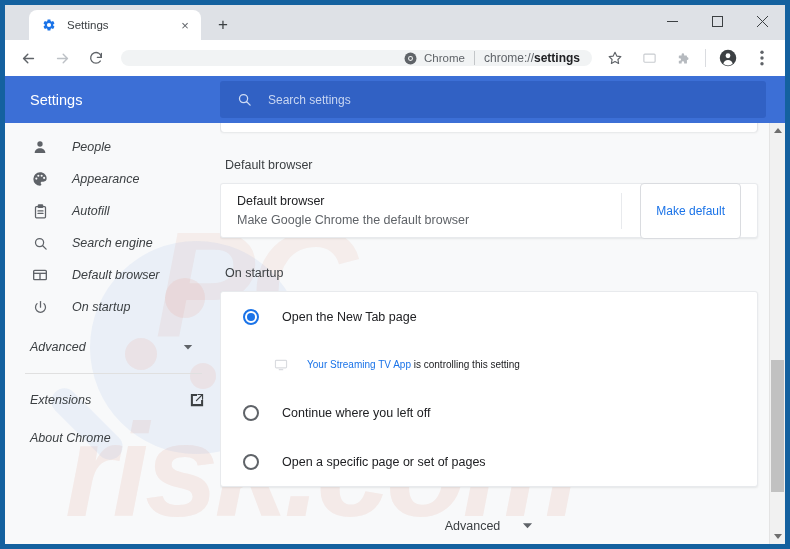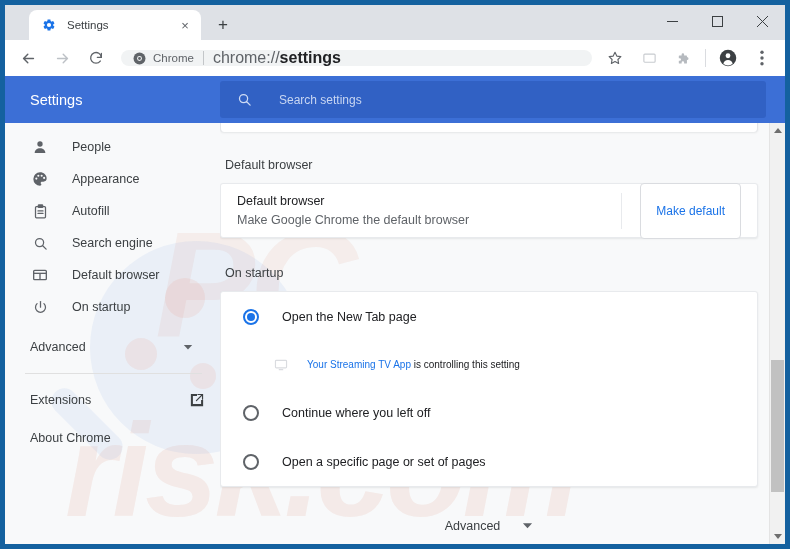--- a/index.html
+++ b/index.html
@@ -47,42 +47,42 @@
   #toolbar{
     height:36px;background:#ffffff;display:flex;align-items:center;padding:0 6px;
     box-sizing:border-box;
   }
   .tb-btn{width:28px;height:28px;margin:0 3px;display:flex;align-items:center;justify-content:center;
     border-radius:50%;cursor:pointer;color:#5f6368;flex:0 0 auto;}
   .tb-btn.disabled{color:#bdc1c6;}
   #omnibox{
     flex:1;height:14px;background:#f1f3f4;border-radius:13px;
     display:flex;align-items:center;padding:8px 12px;margin:0 6px 0 8px;box-sizing:border-box;
-    min-width:0;cursor:text;
+    min-width:0;cursor:text;justify-content:flex-end;
   }
   .ob-chip-icon{width:13px;height:13px;margin-right:7px;flex:0 0 auto;display:flex;align-items:center;}
   .ob-chip-text{font-size:11.5px;color:#5f6368;white-space:nowrap;}
   .ob-sep{width:1px;height:14px;background:#c3c6c9;margin:0 9px;flex:0 0 auto;}
-  .ob-url{font-size:16px;color:#5f6368;white-space:nowrap;overflow:hidden;text-overflow:ellipsis;}
+  .ob-url{font-size:12px;color:#5f6368;white-space:nowrap;overflow:hidden;text-overflow:ellipsis;}
   .ob-url b{color:#202124;font-weight:bold;}
   .tb-right{display:flex;align-items:center;flex:0 0 auto;}
   .tb-divider{width:1px;height:18px;background:#dadce0;margin:0 5px;}
 
   
   #settings-header{
     position:relative;height:47px;background:#3c6fd6;display:flex;align-items:center;
     z-index:5;
   }
   #settings-title{
     width:215px;box-sizing:border-box;padding-left:25px;
     font-size:14.5px;color:#ffffff;
   }
   #search-box{
     flex:1;max-width:546px;height:37px;background:#3161c4;border-radius:3px;
-    display:flex;align-items:center;padding:0 17px;box-sizing:border-box;cursor:text;gap:11px;
+    display:flex;align-items:center;padding:0 17px;box-sizing:border-box;cursor:text;
   }
   #search-icon{margin-right:16px;display:flex;align-items:center;}
   #search-placeholder{font-size:12px;color:#c8d6f2;}
 
   
   #settings-body{
     position:relative;height:calc(549px - 10px - 35px - 36px - 47px);
     background:#f8f9fa;display:flex;overflow:hidden;
   }
 
@@ -104,20 +104,21 @@
   }
   #wm-text-bot{
     position:absolute;left:60px;top:272px;font-size:132px;font-weight:bold;font-style:italic;
     color:rgba(224,160,140,0.17);letter-spacing:-4px;white-space:nowrap;
   }
 
   
   #sidebar{
     position:relative;z-index:2;width:215px;flex:0 0 215px;box-sizing:border-box;
     padding-top:8px;
+    font-style:italic;
   }
   .nav-item{
     height:32px;display:flex;align-items:center;padding-left:25px;box-sizing:border-box;
     cursor:pointer;margin-bottom:0;
   }
   .nav-ico{width:20px;height:20px;flex:0 0 auto;margin-right:22px;display:flex;align-items:center;justify-content:center;color:#5f6368;}
   .nav-lbl{font-size:12.5px;color:#3c4043;}
   .nav-item.adv{padding-left:25px;padding-right:22px;justify-content:space-between;}
   .nav-sep{height:1px;background:#e0e0e0;margin:10px 18px 10px 20px;}
   .nav-item.plain{padding-left:25px;padding-right:13px;justify-content:space-between;}

